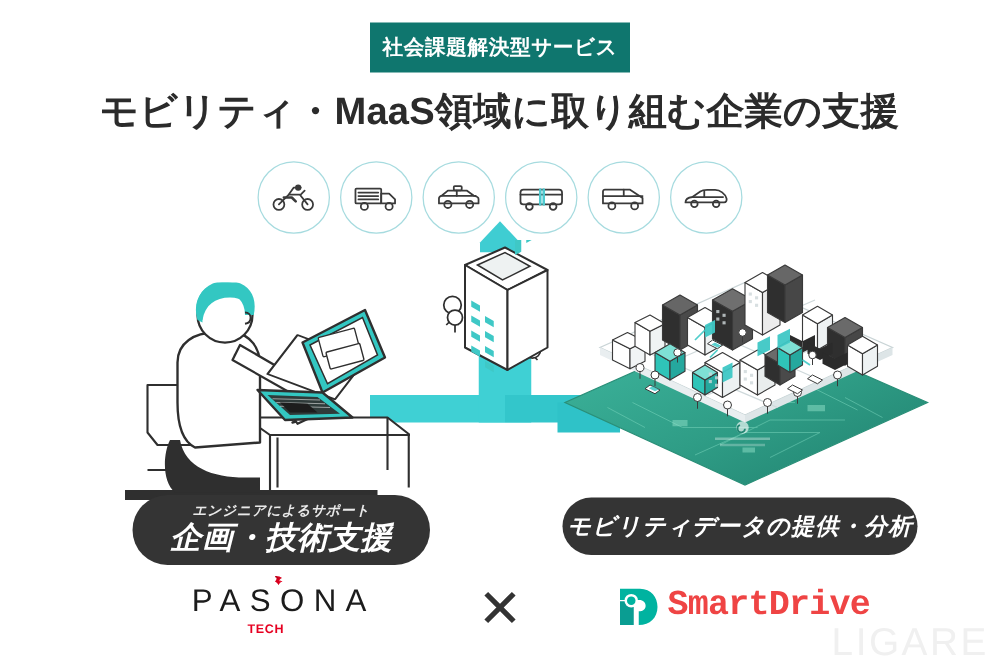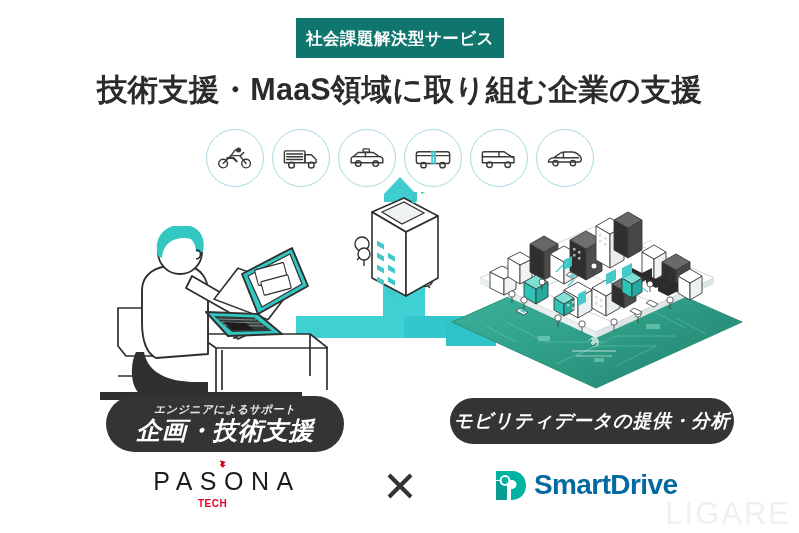--- a/index.html
+++ b/index.html
@@ -214,25 +214,26 @@
     position: absolute;
     left: 494px;
     top: 465px;
     width: 200px;
     height: 40px;
     display: flex;
     align-items: center;
   }
   .sd-mark { width: 33px; height: 33px; margin-right: 7px; flex: 0 0 auto; }
   .sd-word {
-    color: #0369a1;
+    color: #ef4444;
     font-size: 28px;
     font-weight: 700;
     letter-spacing: -0.6px;
     line-height: 1;
+    font-family: Liberation Mono, monospace;
   }
 
   
   .watermark {
     position: absolute;
     right: 8px;
     bottom: 4px;
     color: #f0f0f0;
     font-size: 31px;
     font-weight: 400;
@@ -269,21 +270,21 @@
 
     <path d="M404,316 L500,316 L500,338 L404,338 Z" fill="#33c6cb"></path>
 
     <path d="M446,322 L496,322 L496,346 L446,346 Z" fill="#2fc2c8"></path>
   </svg>
 
   <div class="badge">
     <span class="badge-text">社会課題解決型サービス</span>
   </div>
 
-  <div class="headline">技術支援・MaaS領域に取り組む企業の支援</div>
+  <div class="headline">モビリティ・MaaS領域に取り組む企業の支援</div>
 
   <div class="icon-row">
 
     <div class="icon-circle">
       <svg width="38" height="26" viewBox="0 0 48 32" fill="none" stroke="#3a3a3a" stroke-width="1.8" stroke-linecap="round" stroke-linejoin="round">
         <circle cx="9" cy="23" r="5.5"></circle>
         <circle cx="38" cy="23" r="5.5"></circle>
         <path d="M9 23 L19 13 L30 13 L38 23"></path>
         <path d="M19 13 L24 6 L31 6"></path>
         <circle cx="28.5" cy="6" r="3.2" fill="#3a3a3a" stroke="none"></circle>

